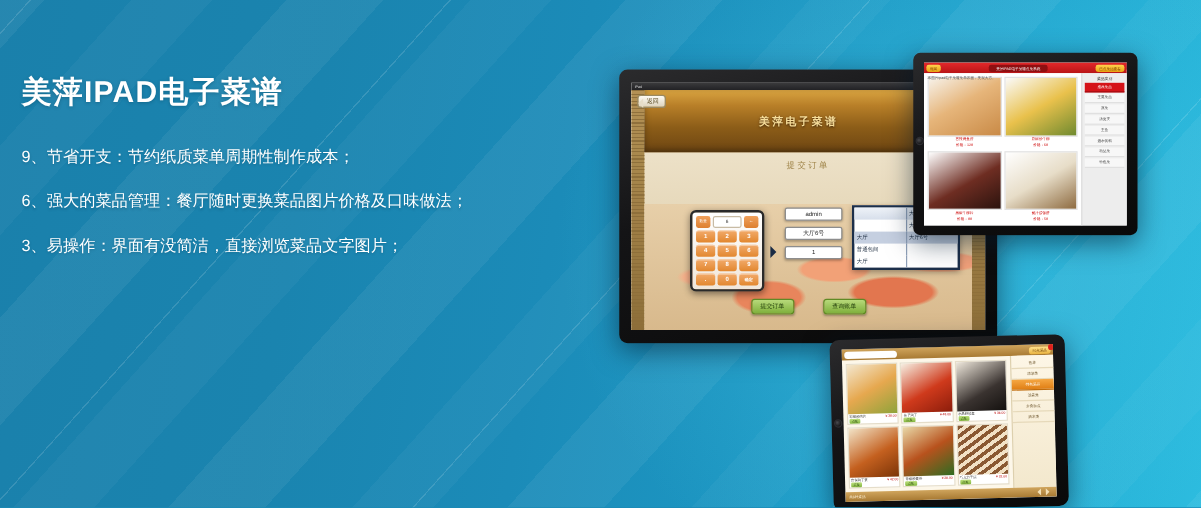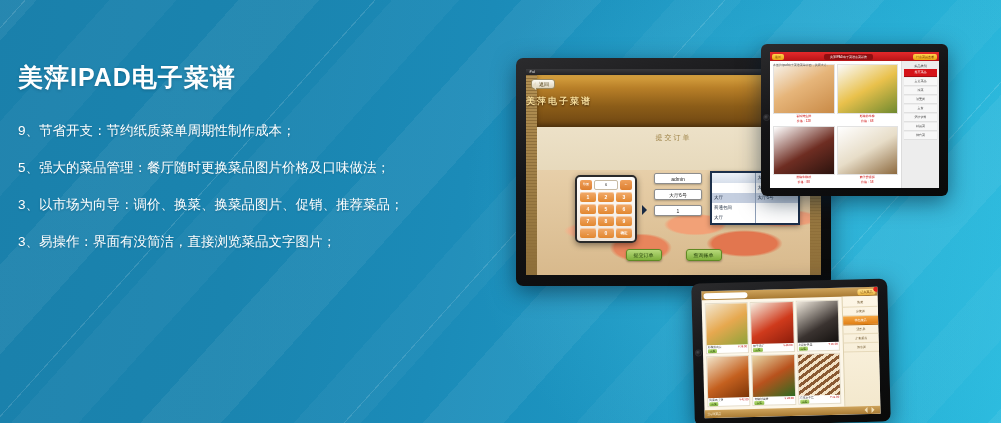--- a/index.html
+++ b/index.html
@@ -108,21 +108,21 @@
     opacity:.95;
   }
   .greek-border.l { left:0; }
   .greek-border.r { right:0; }
   .gold-bar {
     position:absolute; left:11px; right:11px; top:0; height:52px;
     background:linear-gradient(#d9a441 0%,#b87f28 25%,#8c5d18 60%,#6d4512 100%);
     box-shadow:inset 0 -2px 5px rgba(0,0,0,.35);
   }
   .app-title {
-    position:absolute; left:0; right:16px; top:20px; 
+    position:absolute; left:0; right:16px; top:20px; text-align:center;
     font-size:9px; font-weight:bold; letter-spacing:2px;
     color:#f6dd9a; text-shadow:0 1px 2px #40260a;
   }
   .back-btn {
     position:absolute; left:5px; top:4px;
     background:linear-gradient(#fdfbf3,#ddd3bc);
     border:1px solid #9a8a62; border-radius:3px;
     font-size:5px; color:#5a4a22; padding:1px 5px 1px 7px;
   }
   .back-btn:before {
@@ -262,22 +262,21 @@
 <body>
 
 <div id="banner">
   <div class="stripes"></div>
   <div class="hairlines"></div>
   <div class="glow"></div>
 
   <div id="copy">
     <div id="headline">美萍IPAD电子菜谱</div>
     <div class="bullet first">9、节省开支：节约纸质菜单周期性制作成本；</div>
-    <div class="bullet">5、强大的菜品管理：餐厅随时更换菜品图片价格及口味做法；</div>
-    <div class="bullet">3、以市场为向导：调价、换菜、换菜品图片、促销、推荐菜品；</div>
+    <div class="bullet">6、强大的菜品管理：餐厅随时更换菜品图片价格及口味做法；</div>
     <div class="bullet">3、易操作：界面有没简洁，直接浏览菜品文字图片；</div>
   </div>
 
   <div class="ipad" id="ipad-main">
     <div class="screen">
       <div class="statusbar">
         <span>iPad</span>
         <span>9:56</span>
       </div>
       <div class="menu-app">

